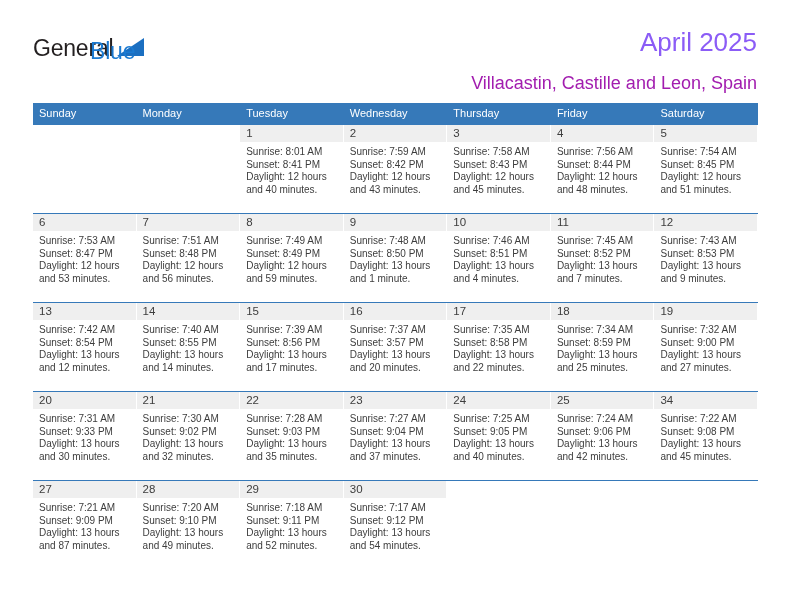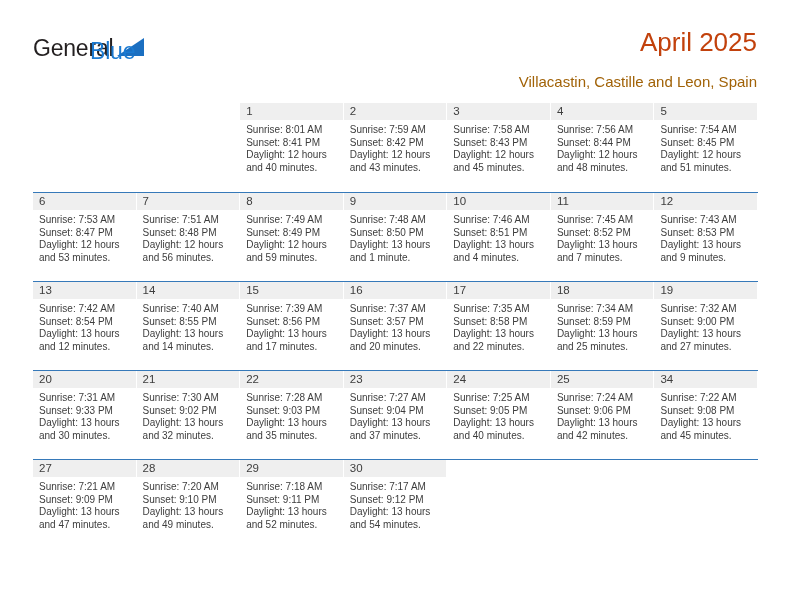--- a/index.html
+++ b/index.html
@@ -61,31 +61,31 @@
     font-size: 23px;
     letter-spacing: -0.2px;
     color: #1b7ad1;
     font-family: "Liberation Sans", sans-serif;
   }
   .title {
     position: absolute;
     right: 0;
     top: 0;
     font-size: 26px;
-    color: #c2410c;
+    color: #8b5cf6;
     text-align: center;
     white-space: nowrap;
     font-weight: normal;
   }
   .subtitle {
     position: absolute;
     right: 0;
     top: 46px;
-    font-size: 15px;
-    color: #a16207;
+    font-size: 18px;
+    color: #a21caf;
     text-align: center;
     white-space: nowrap;
   }
 
   
   .calendar {
     position: absolute;
     left: 33px;
     top: 103px;
     width: 725px;
@@ -157,20 +157,29 @@
       <span class="logo-blue">Blue</span>
     </div>
 
     <div class="title">April 2025</div>
     <div class="subtitle">Villacastin, Castille and Leon, Spain</div>
 
   </div>
 
   <div class="calendar">
 
+    <div class="weekdays">
+      <div class="weekday">Sunday</div>
+      <div class="weekday">Monday</div>
+      <div class="weekday">Tuesday</div>
+      <div class="weekday">Wednesday</div>
+      <div class="weekday">Thursday</div>
+      <div class="weekday">Friday</div>
+      <div class="weekday">Saturday</div>
+    </div>
 
     <div class="week">
       <div class="day empty">
         <div class="day-number"></div>
         <div class="day-info">
           <div></div>
           <div></div>
           <div></div>
           <div></div>
         </div>
@@ -429,21 +438,21 @@
       </div>
     </div>
 
     <div class="week">
       <div class="day">
         <div class="day-number">27</div>
         <div class="day-info">
           <div>Sunrise: 7:21 AM</div>
           <div>Sunset: 9:09 PM</div>
           <div>Daylight: 13 hours</div>
-          <div>and 47 minutes.</div>
+          <div>and 87 minutes.</div>
         </div>
       </div>
       <div class="day">
         <div class="day-number">28</div>
         <div class="day-info">
           <div>Sunrise: 7:20 AM</div>
           <div>Sunset: 9:10 PM</div>
           <div>Daylight: 13 hours</div>
           <div>and 49 minutes.</div>
         </div>

